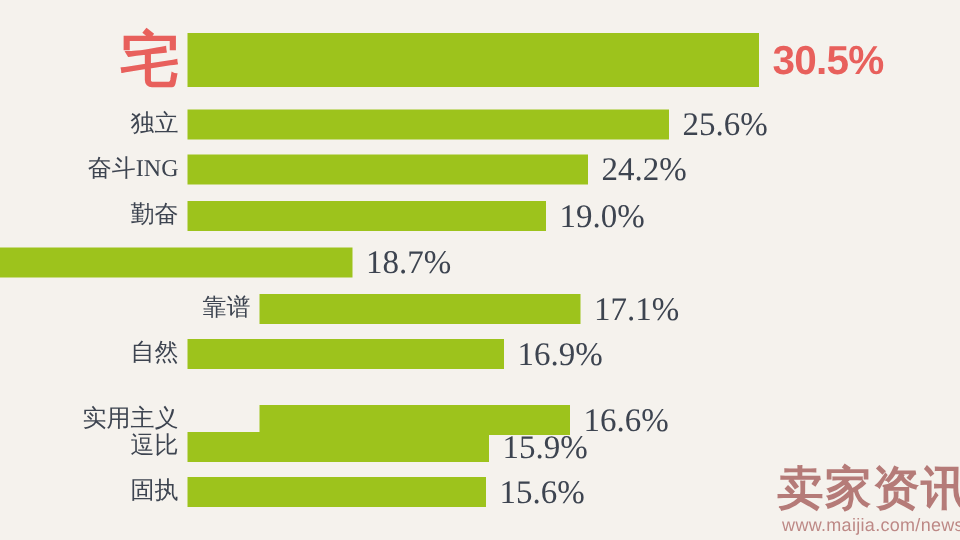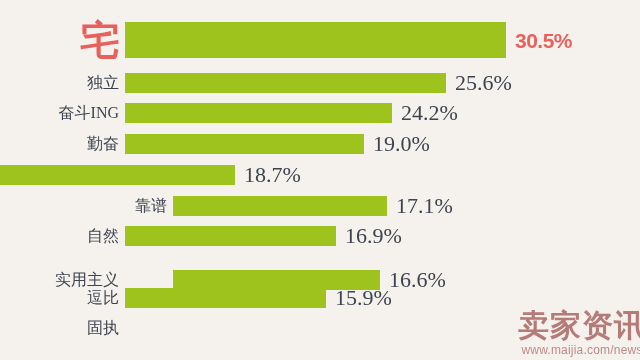--- a/index.html
+++ b/index.html
@@ -64,21 +64,21 @@
     font-family: "Liberation Serif", serif;
     font-size: 22px;
     color: #3d4450;
     padding-left: 9px;
     line-height: 1;
     white-space: nowrap;
   }
   .value.highlight {
     font-family: "Liberation Sans", sans-serif;
     font-weight: bold;
-    font-size: 21px;
+    font-size: 27px;
     color: #e8605c;
     letter-spacing: -0.5px;
   }
   .watermark {
     position: absolute;
     right: -6px;
     bottom: 4px;
     text-align: center;
     pointer-events: none;
   }
@@ -164,19 +164,23 @@
     </div>
     <div class="row" style="top: 288px; height: 20px;">
       <div class="label">逗比</div>
       <div class="bar-wrap">
         <div class="bar" style="width: 201px; height: 20px; background: rgb(157, 195, 28);"></div>
         <div class="value">15.9%</div>
       </div>
     </div>
     <div class="row" style="top: 318px; height: 20px;">
       <div class="label">固执</div>
+      <div class="bar-wrap">
+        <div class="bar" style="width: 199px; height: 20px; background: rgb(157, 195, 28);"></div>
+        <div class="value">15.6%</div>
+      </div>
     </div>
   </div>
 
 <div class="watermark">
   <div class="watermark-brand">卖家资讯</div>
   <div class="watermark-url">www.maijia.com/news</div>
 </div>
 
 </body></html>

